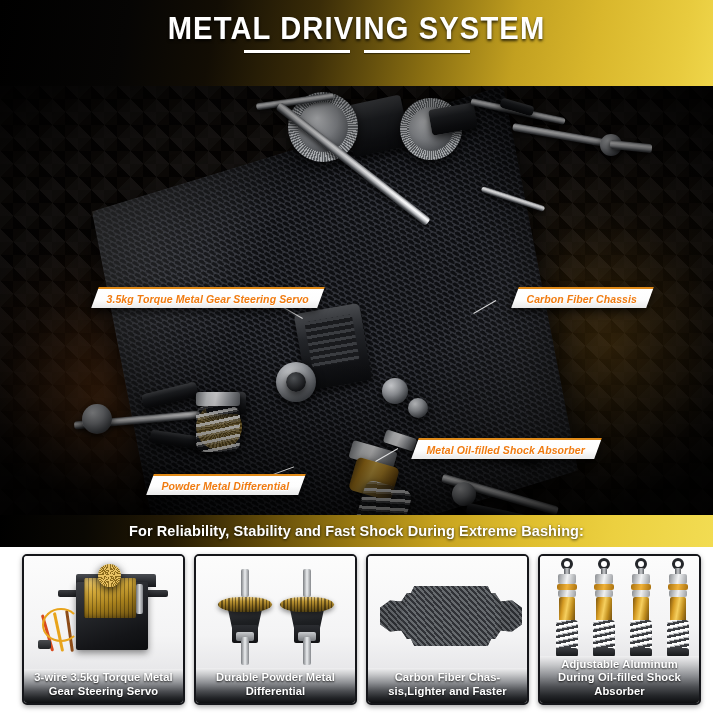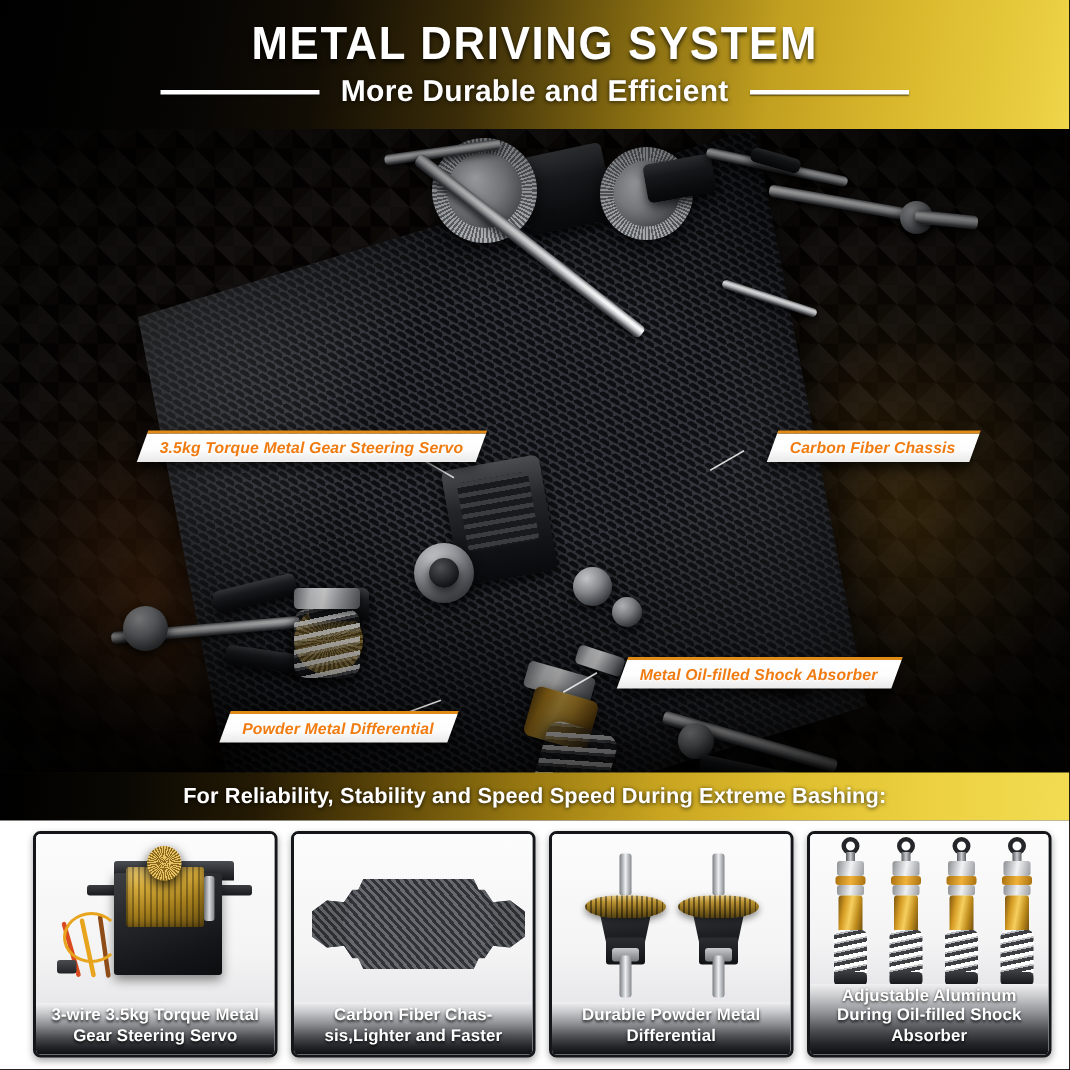--- a/index.html
+++ b/index.html
@@ -274,21 +274,20 @@
 </style>
 </head>
 <body>
 
 <div id="page">
 
   <div class="header">
     <div class="hdr-title">METAL DRIVING SYSTEM</div>
     <div class="hdr-sub-row">
       <div class="hdr-rule"></div>
-      <div class="hdr-sub">More Durable and Efficient</div>
       <div class="hdr-rule"></div>
     </div>
   </div>
 
   <div class="hero">
     <div class="hero-bg"></div>
     <div class="hero-glow-l"></div>
     <div class="hero-glow-r"></div>
 
     <div class="chassis">
@@ -353,21 +352,21 @@
     </div>
     <div class="callout c-diff">
       <span>Powder Metal Differential</span>
     </div>
     <div class="callout c-shock">
       <span>Metal Oil-filled Shock Absorber</span>
     </div>
   </div>
 
   <div class="goldbar">
-    <span>For Reliability, Stability and Speed Speed During Extreme Bashing:</span>
+    <span>For Reliability, Stability and Fast Shock During Extreme Bashing:</span>
   </div>
 
   <div class="strip">
 
     <div class="card">
       <div class="card-img">
         <div class="part sv-earL"></div>
         <div class="part sv-earR"></div>
         <div class="part sv-top"></div>
         <div class="part sv-body"></div>
@@ -376,28 +375,20 @@
         </div>
         <div class="part brassgear sv-pinion"></div>
         <div class="part sv-shaft"></div>
         <div class="part wire" style="left:22px;top:58px;height:38px;background:#d94a1e;transform:rotate(-16deg);"></div>
         <div class="part wire" style="left:33px;top:56px;height:40px;background:#e8a41c;transform:rotate(-12deg);"></div>
         <div class="part wire" style="left:44px;top:54px;height:42px;background:#8d4c18;transform:rotate(-8deg);"></div>
         <div class="part" style="left:18px;top:52px;width:38px;height:34px;border:2.5px solid #e8a41c;border-radius:50%;border-right-color:transparent;"></div>
         <div class="part sv-plug"></div>
       </div>
       <div class="card-label tall">3-wire 3.5kg Torque Metal Gear Steering Servo</div>
-    </div>
-
-    <div class="card">
-      <div class="card-img">
-        <div class="part cf-plate"></div>
-        <div class="part cf-core"></div>
-      </div>
-      <div class="card-label">Carbon Fiber Chas-sis,Lighter and Faster</div>
     </div>
 
     <div class="card">
       <div class="card-img">
         <div class="df" style="left:20px;top:13px;">
           <div class="part df-axT"></div>
           <div class="part df-cone"></div>
           <div class="part df-box"></div>
           <div class="part df-ring">
             <div class="df-ring-teeth"></div>
@@ -410,20 +401,28 @@
           <div class="part df-cone"></div>
           <div class="part df-box"></div>
           <div class="part df-ring">
             <div class="df-ring-teeth"></div>
           </div>
           <div class="part df-collar"></div>
           <div class="part df-axB"></div>
         </div>
       </div>
       <div class="card-label">Durable Powder Metal Differential</div>
+    </div>
+
+    <div class="card">
+      <div class="card-img">
+        <div class="part cf-plate"></div>
+        <div class="part cf-core"></div>
+      </div>
+      <div class="card-label">Carbon Fiber Chas-sis,Lighter and Faster</div>
     </div>
 
     <div class="card">
       <div class="card-img">
         <div class="sk" style="left:14px;top:2px;">
           <div class="part sk-eyeT"></div>
           <div class="part sk-rodT"></div>
           <div class="part sk-capA"></div>
           <div class="part sk-ringO"></div>
           <div class="part sk-capB"></div>

